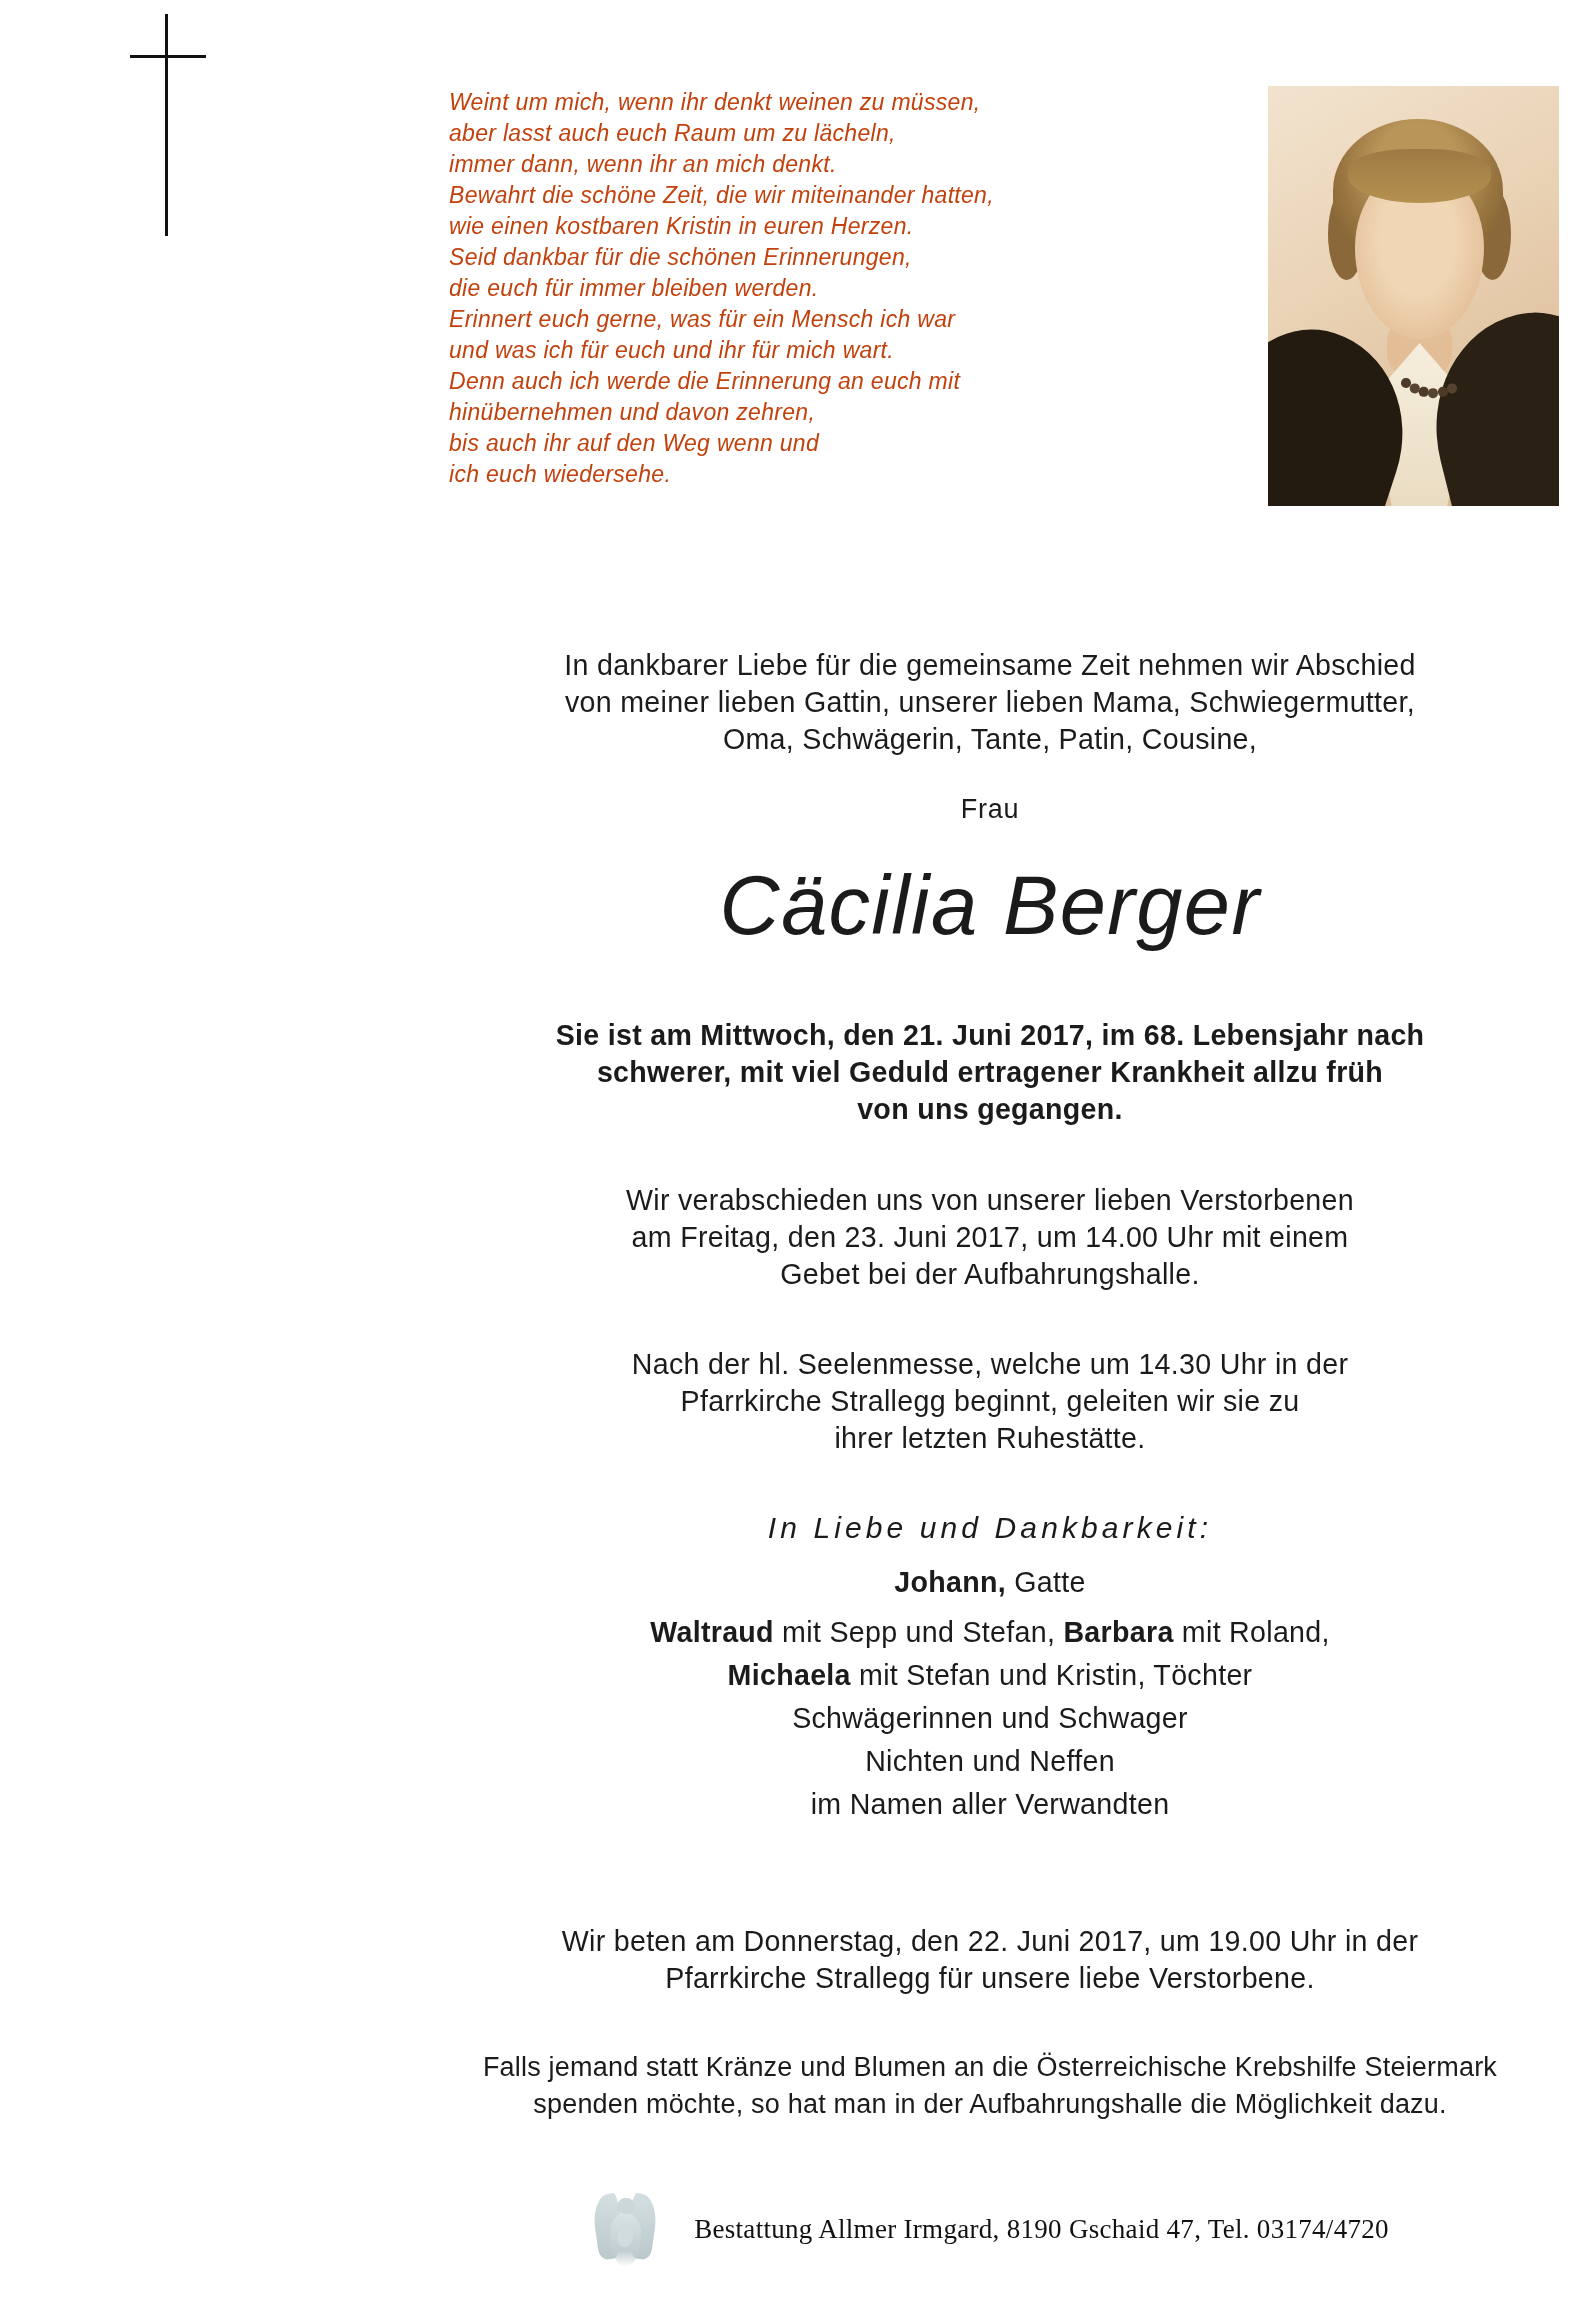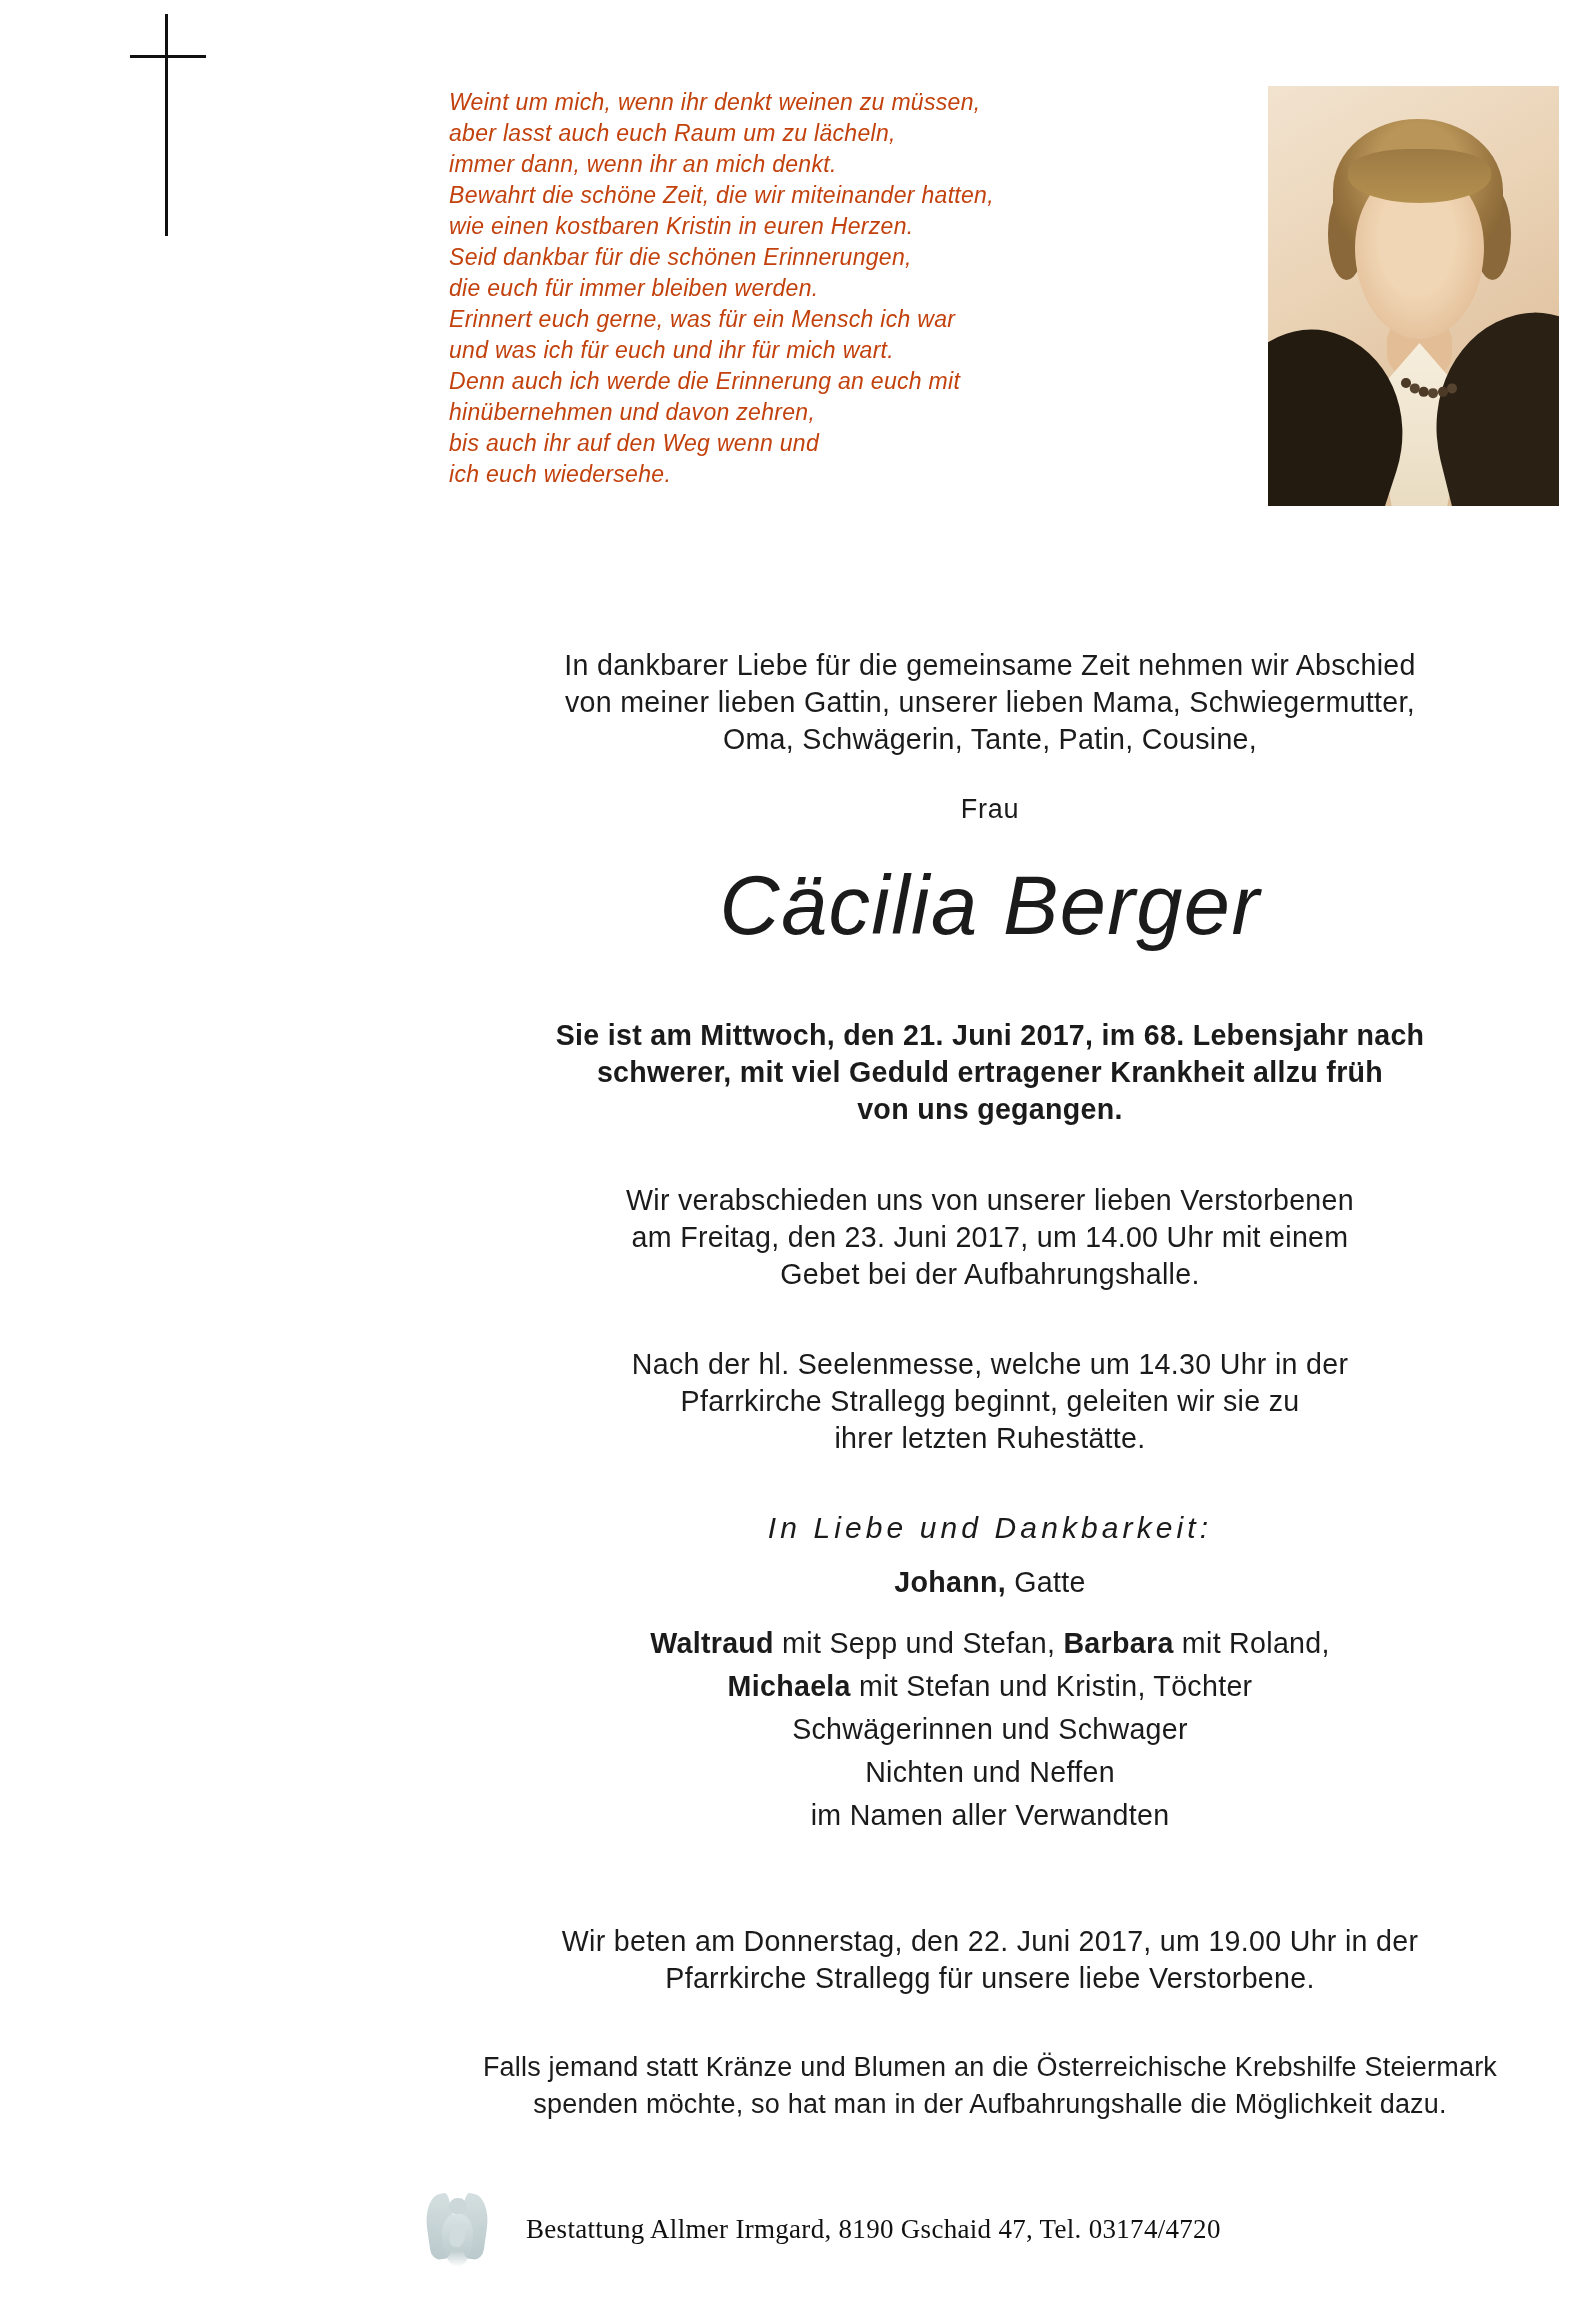--- a/index.html
+++ b/index.html
@@ -86,29 +86,29 @@
   }
   .col{position:absolute;left:423px;width:1134px;text-align:center;}
   .intro{top:647px;font-size:28.6px;line-height:37px;letter-spacing:0.3px;}
   .salutation{top:794px;font-size:27px;letter-spacing:0.7px;}
   .deceased-name{top:858px;font-size:83px;font-style:italic;letter-spacing:1.4px;}
   .death{top:1017px;font-size:28.6px;line-height:37px;letter-spacing:0.3px;font-weight:bold;}
   .farewell{top:1182px;font-size:28.6px;line-height:37px;letter-spacing:0.3px;}
   .requiem{top:1346px;font-size:28.6px;line-height:37px;letter-spacing:0.3px;}
   .family-heading{top:1511px;font-size:30px;font-style:italic;letter-spacing:4.1px;}
   .family{top:1561px;font-size:28.6px;line-height:43px;letter-spacing:0.3px;}
-  .family .gap{margin-bottom:18px;}
+  .family .gap{margin-bottom:7px;}
   .prayer{top:1923px;font-size:28.6px;line-height:37px;letter-spacing:0.3px;}
   .donation{top:2049px;font-size:27px;line-height:37px;letter-spacing:0.2px;white-space:nowrap;}
   b{font-weight:bold;}
 
   
   .footer{
     position:absolute;left:423px;top:2191px;width:1134px;
-    display:flex;align-items:flex-start;gap:35px;
+    display:flex;justify-content:center;align-items:flex-start;gap:35px;
   }
   .angel{position:relative;width:68px;height:87px;opacity:0.85;}
   .angel div{position:absolute;}
   .a-wing-l{left:4.1px;top:2.7px;width:27px;height:65px;background:linear-gradient(200deg,#cfdbdd,#aebfc2);
     border-radius:80% 20% 60% 40%/60% 40% 80% 20%;transform:rotate(-8deg);}
   .a-wing-r{left:37px;top:2.7px;width:27px;height:65px;background:linear-gradient(160deg,#cfdbdd,#aebfc2);
     border-radius:20% 80% 40% 60%/40% 60% 20% 80%;transform:rotate(8deg);}
   .a-head{left:26px;top:6.8px;width:17.7px;height:17.7px;border-radius:50%;background:#c3d1d3;}
   .a-body{left:19px;top:23px;width:31px;height:53px;border-radius:45% 45% 50% 50%/35% 35% 65% 65%;
     background:linear-gradient(180deg,#d3dfe1,#b6c6c9 70%,rgba(182,198,201,0));}

